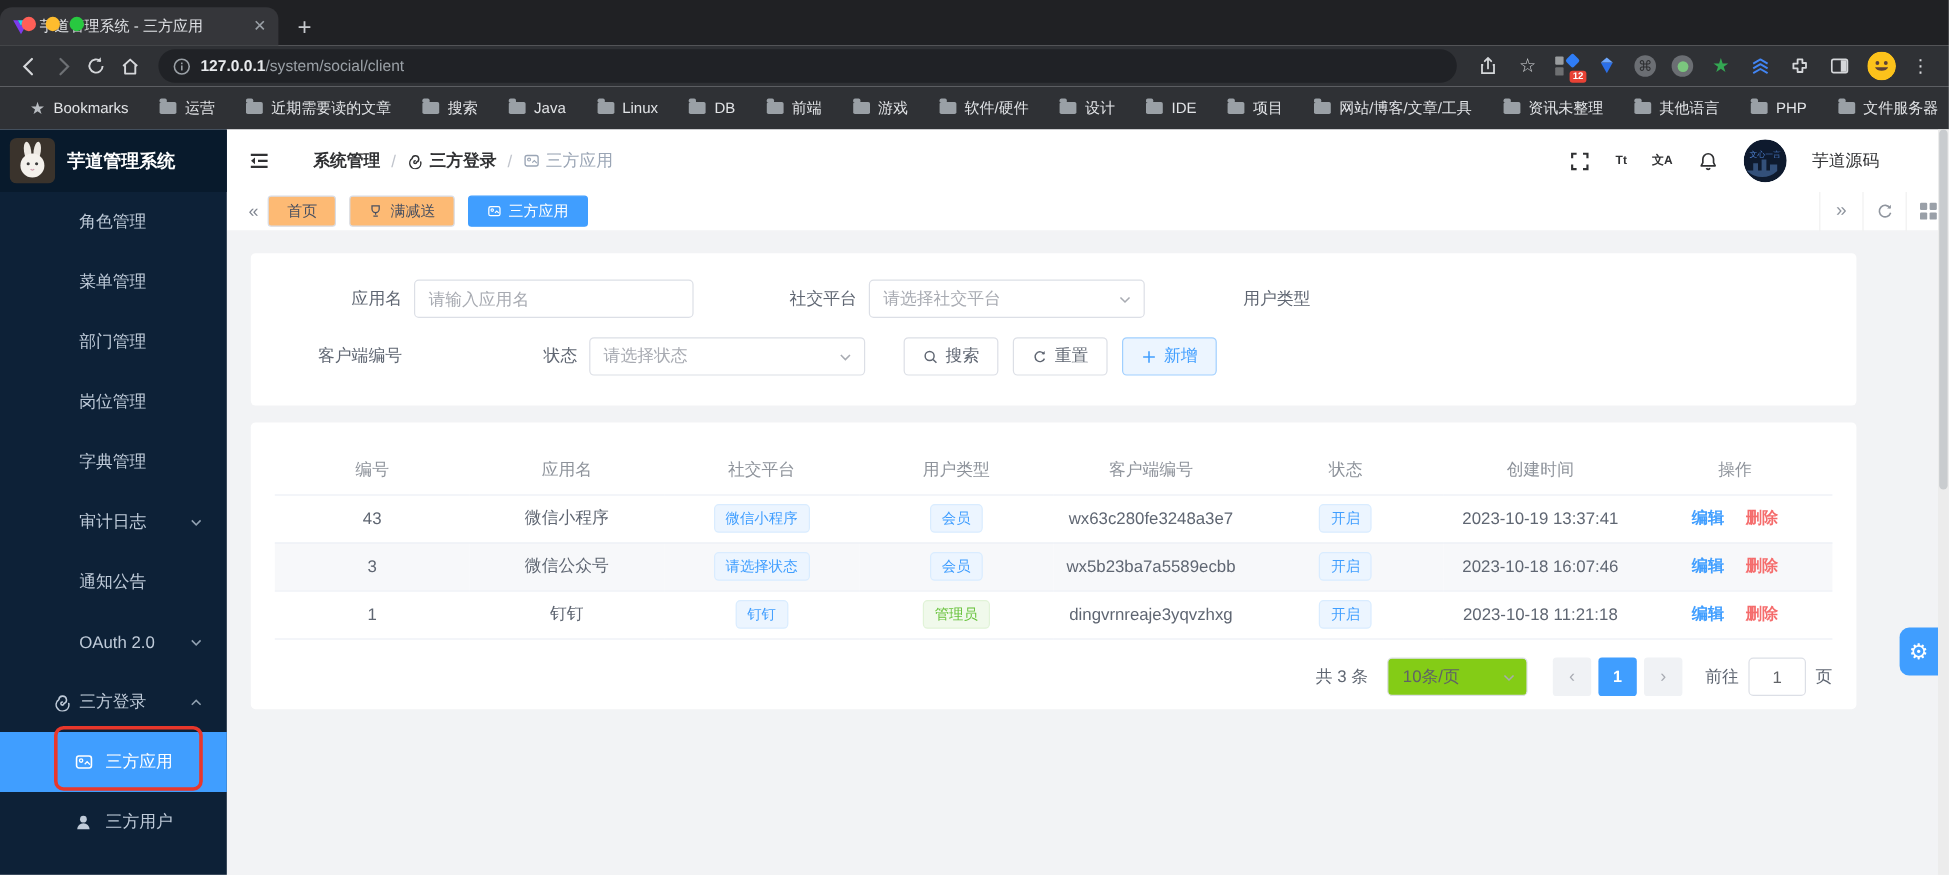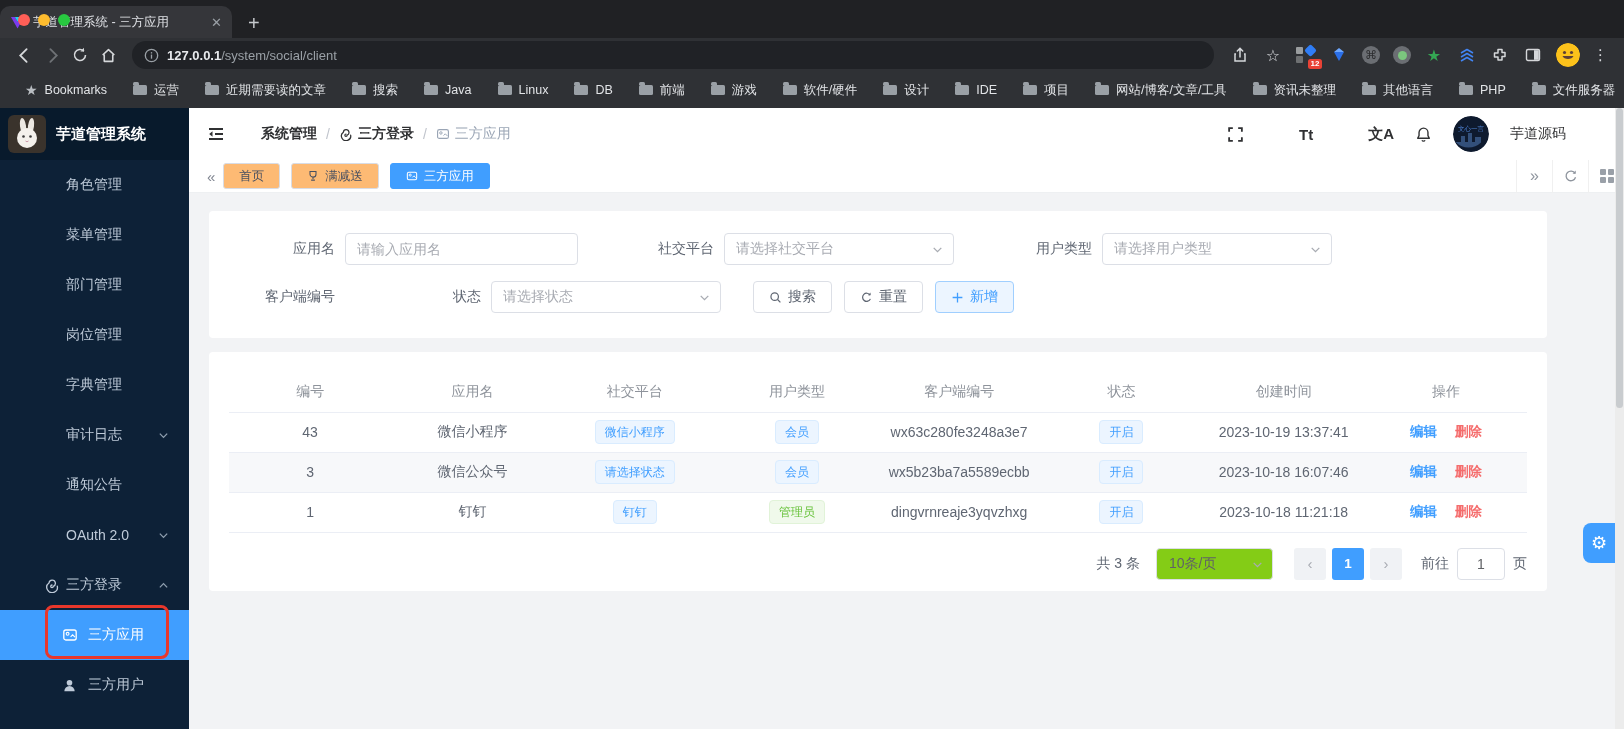--- a/index.html
+++ b/index.html
@@ -58,21 +58,21 @@
 
   
   .main{flex:1;display:flex;flex-direction:column;min-width:0;position:relative;}
   .navbar{height:52px;background:#fff;display:flex;align-items:center;padding:0 18px;gap:14px;}
   .collapse-btn{color:#303133;display:flex;}
   .crumbs{display:flex;align-items:center;gap:9px;font-size:14px;margin-left:22px;}
   .crumb{display:flex;align-items:center;gap:5px;color:#303133;font-weight:700;}
   .crumb.cur{color:#9aa5b5;font-weight:400;}
   .crumb-sep{color:#c0c4cc;font-weight:400;}
   .nav-right{margin-left:auto;display:flex;align-items:center;gap:21px;color:#303133;margin-right:40px;}
-  .nav-txt-ico{font-size:15px;font-weight:700;margin-left:34px;}
+  .nav-txt-ico{font-size:10px;font-weight:700;}
   .nav-avatar{width:36px;height:36px;border-radius:50%;overflow:hidden;}
   .nav-user{font-size:14px;color:#303133;}
 
   .tagsbar{height:33px;background:#fff;border-bottom:1px solid #eef0f2;display:flex;align-items:center;padding:0 0 0 10px;}
   .tv-arrow{color:#808691;font-size:15px;padding:0 8px;}
   .tv-tab{height:26px;display:flex;align-items:center;gap:6px;padding:0 15px;border:1px solid #d8dce5;background:#fdba74;
     color:#495060;font-size:12.5px;border-radius:3px;margin-right:11px;cursor:pointer;}
   .tv-tab.active{background:#409eff;border-color:#409eff;color:#fff;}
   .tv-right{margin-left:auto;display:flex;align-items:stretch;height:33px;}
   .tv-ctl{width:36px;display:flex;align-items:center;justify-content:center;border-left:1px solid #f0f0f0;color:#8f959e;}
@@ -505,28 +505,20 @@
           <span class="flabel w2">社交平台</span>
           <span class="tselect">
               <span>请选择社交平台</span>
             <span class="sel-chev">
                 <svg width="13" height="13" viewBox="0 0 12 12">
                   <path d="M2.5 4.5L6 8l3.5-3.5" fill="none" stroke="currentColor" stroke-width="1.2"></path>
                 </svg>
               </span>
             </span>
           <span class="flabel w3">用户类型</span>
-          <span class="tselect">
-              <span>请选择用户类型</span>
-            <span class="sel-chev">
-                <svg width="13" height="13" viewBox="0 0 12 12">
-                  <path d="M2.5 4.5L6 8l3.5-3.5" fill="none" stroke="currentColor" stroke-width="1.2"></path>
-                </svg>
-              </span>
-            </span>
         </div>
         <div class="frow">
           <span class="flabel w1">客户端编号</span>
           <span class="flabel w2">状态</span>
           <span class="tselect">
               <span>请选择状态</span>
             <span class="sel-chev">
                 <svg width="13" height="13" viewBox="0 0 12 12">
                   <path d="M2.5 4.5L6 8l3.5-3.5" fill="none" stroke="currentColor" stroke-width="1.2"></path>
                 </svg>

